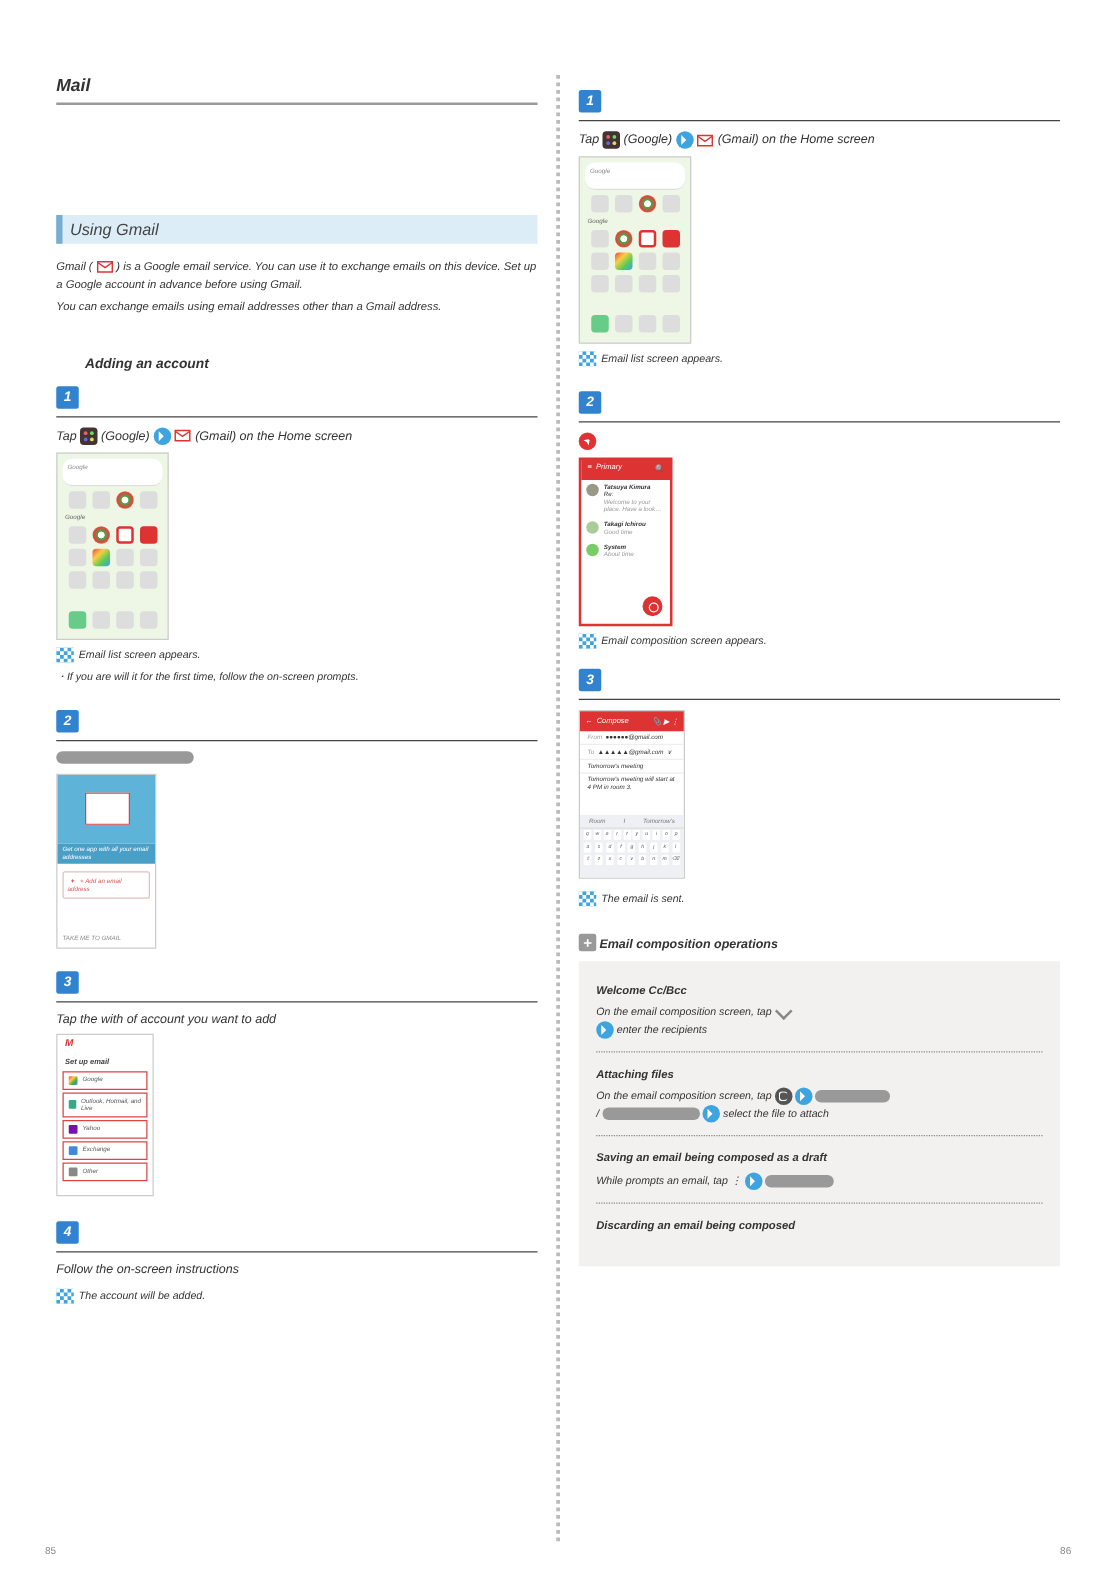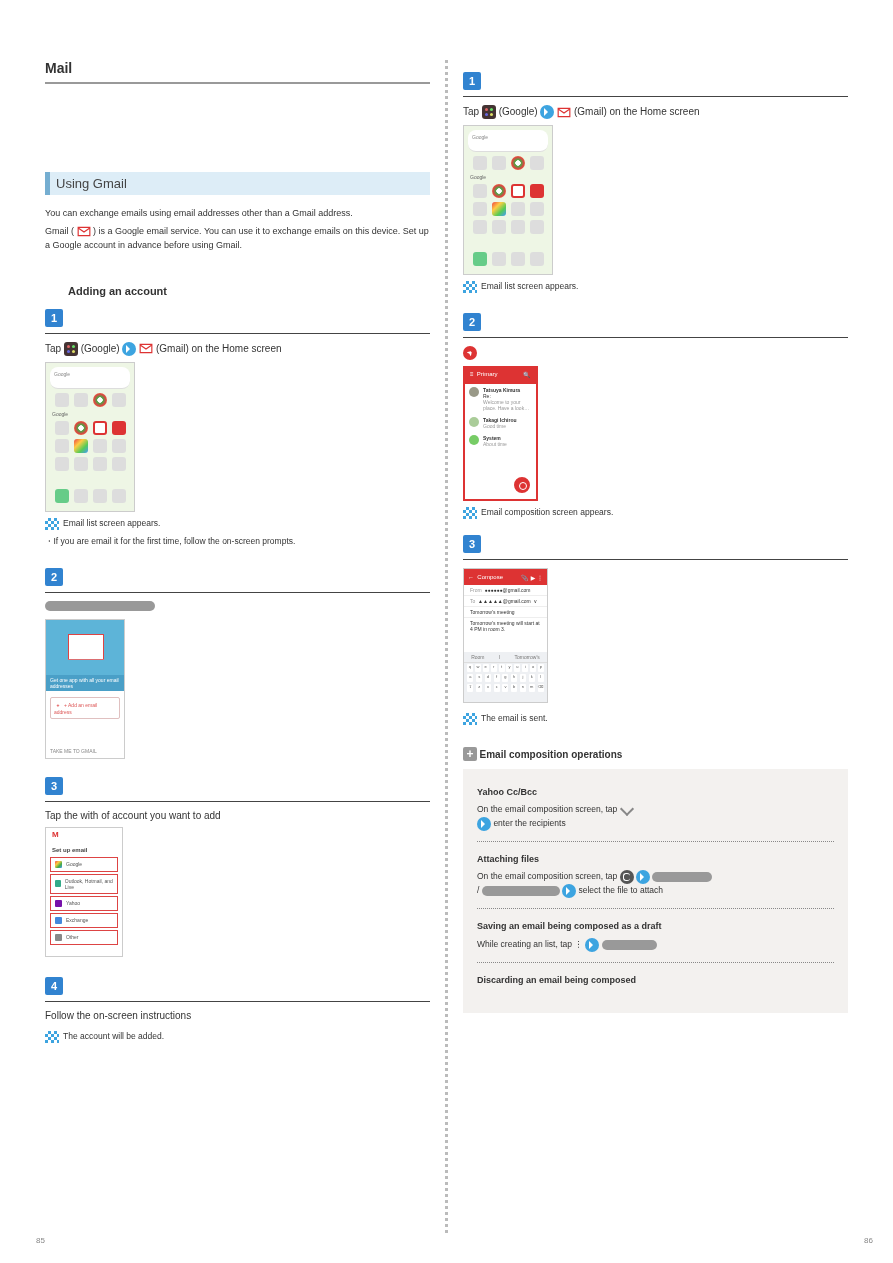--- a/index.html
+++ b/index.html
@@ -1,17 +1,17 @@
 <!DOCTYPE html>
 <html><head>
 <meta charset="utf-8">
 <style>
   * { box-sizing: border-box; margin: 0; padding: 0; }
   body { font-family: Arial, sans-serif; background: #fff; width: 893px; height: 1263px; position: relative; color: #333; font-size: 9px; }
-  .page { display: flex; width: 100%; height: 100%; padding: 60px 30px 30px 30px; }
+  .page { display: flex; width: 100%; height: 100%; padding: 60px 30px 30px 30px; font-style: italic; }
   .col { flex: 1; padding: 0 15px; }
   .col-left { border-right: 3px dotted #bbb; }
   .hdr-underline { border-bottom: 2px solid #999; margin: 0 0 40px 0; }
   .hdr-text { font-size: 14px; font-weight: 600; padding-bottom: 6px; }
   .section-title-bar { background: #ddedf7; padding: 4px 6px; margin: 8px 0 12px 0; font-size: 13px; font-weight: 500; color: #444; border-left: 5px solid #75aed1; }
   .body-text { font-size: 9px; line-height: 1.55; margin: 4px 0; }
   .gmail-icon { display:inline-block; width:14px; height:11px; vertical-align:middle; }
   .gmail-svg { width:14px; height:11px; }
   .step-num { display:inline-block; width:18px; height:18px; background:#3183d0; color:#fff; font-size:11px; font-weight:bold; text-align:center; line-height:18px; border-radius:2px; margin-bottom:4px; }
   .step-rule { border-bottom:1px solid #444; margin:2px 0 8px 0; }
@@ -61,48 +61,48 @@
   .info-box .blk { position:relative; padding:4px 0 10px 0;}
   .info-box .blk + .blk { border-top:1px dotted #888; padding-top:10px;}
   .info-box .t { font-weight:bold; font-size:9px; margin-bottom:4px;}
   .chev { display:inline-block; width:16px; height:12px; vertical-align:middle;}
   .chev::before { content:""; display:block; width:8px; height:8px; border-right:2px solid #888; border-bottom:2px solid #888; transform:rotate(45deg); margin-left:2px;}
   .clip-icon { display:inline-block; width:14px; height:14px; border-radius:50%; background:#555; vertical-align:middle; position:relative;}
   .clip-icon::before{content:"";position:absolute;left:3px;top:3px;width:6px;height:6px;border:1.5px solid #fff;border-radius:3px;border-right:none;}
   .pill { display:inline-block; background:#999; height:10px; border-radius:5px; }
   .footer { position:absolute; bottom:18px; font-size:8px; color:#888;}
   .footer.left { left:36px;}
-  .footer.right { right:20px;}
+  .footer.right { right:36px;}
   .after { font-size:8.5px; color:#333; }
   .mt6 { margin-top:6px;}
   .mt10 { margin-top:10px;}
 </style>
 </head>
 <body>
 
 <div class="page">
 
   <div class="col col-left">
     <div class="hdr-underline">
       <div class="hdr-text">Mail</div>
     </div>
     <div style="height:40px;"></div>
 
     <div class="section-title-bar">Using Gmail</div>
-    <p class="body-text">You can exchange emails using email addresses other than a Gmail address.</p>
     <p class="body-text">
       <span>Gmail ( </span>
       <span class="gmail-icon">
         <svg class="gmail-svg" viewBox="0 0 24 18">
             <path d="M2 2h20v14H2z" fill="#fff" stroke="#d33" stroke-width="2"></path>
             <path d="M2 3l10 7 10-7" fill="none" stroke="#d33" stroke-width="2"></path>
           </svg>
       </span>
       <span> ) is a Google email service. You can use it to exchange emails on this device. Set up a Google account in advance before using Gmail.</span>
     </p>
+    <p class="body-text">You can exchange emails using email addresses other than a Gmail address.</p>
 
     <div style="height:28px;"></div>
     <div style="font-size:11px;font-weight:600;margin-bottom:12px;margin-left:23px;">Adding an account</div>
 
     
     <div class="step-num">1</div>
     <div class="step-rule"></div>
     <div class="step-line">
       <span>Tap </span>
       <span class="apps-icon"></span>
@@ -142,21 +142,21 @@
           <div class="ps-ico"></div>
         </div>
       <div class="ps-row" style="position:absolute;bottom:4px;left:0;right:0;">
           <div class="ps-ico" style="background:#6c8;"></div>
           <div class="ps-ico"></div>
           <div class="ps-ico"></div>
           <div class="ps-ico"></div>
         </div>
     </div>
     <div class="after"><span class="flag-icon"></span><span>Email list screen appears.</span></div>
-    <div class="after mt6">・If you are email it for the first time, follow the on-screen prompts.</div>
+    <div class="after mt6">・If you are will it for the first time, follow the on-screen prompts.</div>
 
     <div style="height:20px;"></div>
     
     <div class="step-num">2</div>
     <div class="step-rule"></div>
     <div style="margin:4px 0;"><span class="pill" style="width:110px;"></span></div>
     
     <div class="phone-shot2">
       <div class="ps2-top">
           <div class="ps2-env"></div>
@@ -337,32 +337,32 @@
           </div>
       </div>
     </div>
     <div class="after mt10"><span class="flag-icon"></span><span>The email is sent.</span></div>
 
     <div style="height:22px;"></div>
     <div><span class="plus-box">+</span> <span style="font-size:10px;font-weight:600;">Email composition operations</span></div>
 
     <div class="info-box">
       <div class="blk">
-        <div class="t">Yahoo Cc/Bcc</div>
+        <div class="t">Welcome Cc/Bcc</div>
         <div><span>On the email composition screen, tap </span><span class="chev"></span></div>
         <div><span class="arrow-blue"></span> <span> enter the recipients</span></div>
       </div>
       <div class="blk">
         <div class="t">Attaching files</div>
         <div><span>On the email composition screen, tap </span><span class="clip-icon"></span> <span class="arrow-blue"></span> <span class="pill" style="width:60px;vertical-align:middle;"></span></div>
         <div>/ <span class="pill" style="width:78px;vertical-align:middle;"></span> <span class="arrow-blue"></span> <span> select the file to attach</span></div>
       </div>
       <div class="blk">
         <div class="t">Saving an email being composed as a draft</div>
-        <div><span>While creating an list, tap </span> ⋮ <span class="arrow-blue"></span> <span class="pill" style="width:55px;vertical-align:middle;"></span></div>
+        <div><span>While prompts an email, tap </span> ⋮ <span class="arrow-blue"></span> <span class="pill" style="width:55px;vertical-align:middle;"></span></div>
       </div>
       <div class="blk">
         <div class="t">Discarding an email being composed</div>
       </div>
     </div>
   </div>
 </div>
 
 <div class="footer left">85</div>
 <div class="footer right">86</div>

